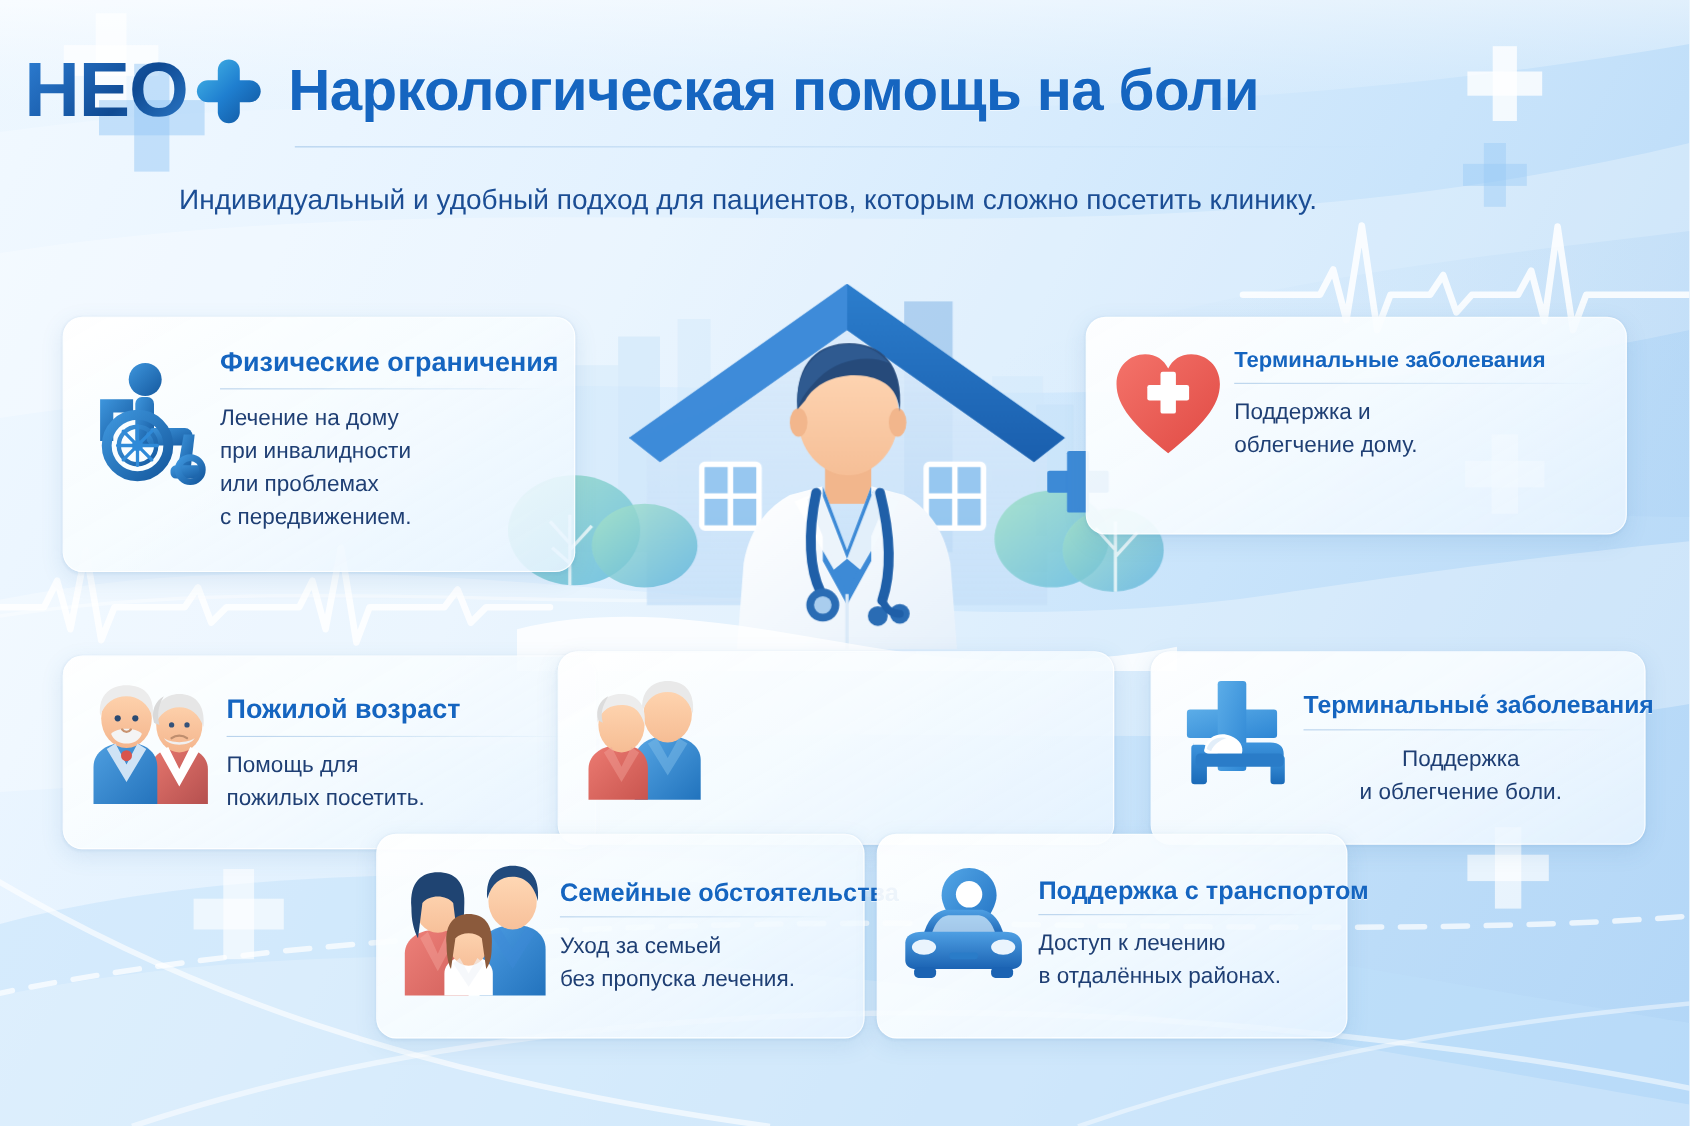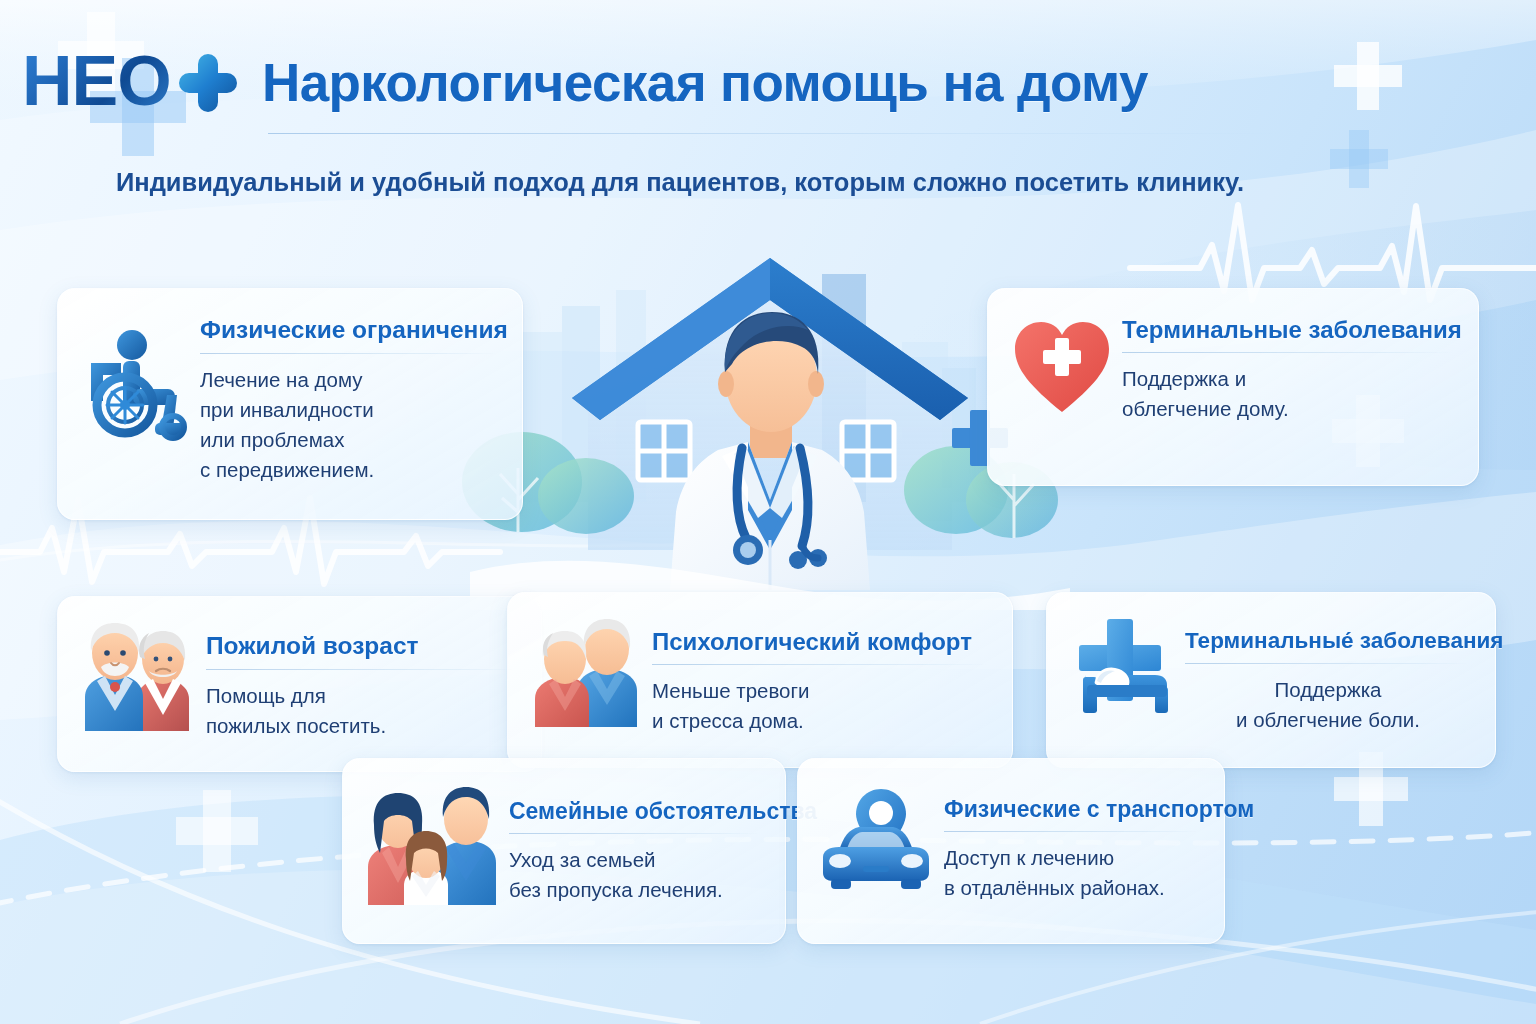--- a/index.html
+++ b/index.html
@@ -61,21 +61,21 @@
     letter-spacing: -0.6px; white-space: nowrap;
     text-shadow: 0 1px 0 rgba(255,255,255,.6);
   }
   #title-rule {
     position: absolute; left: 268px; top: 133px; width: 1020px; height: 1px;
     background: linear-gradient(90deg, rgba(120,170,220,.55), rgba(160,200,235,.18) 70%, rgba(160,200,235,0));
   }
   #subtitle {
     position: absolute; left: 0; top: 164px; width: 1360px;
     text-align: center; font-size: 25.5px; color: #1b4d94;
-    line-height: 1.42; font-weight: 700;
+    line-height: 1.42; font-weight: 400;
   }
 
   
   #hero { position: absolute; left: 470px; top: 250px; width: 600px; height: 360px; }
 
   
   .card {
     position: absolute;
     border-radius: 18px;
     background: linear-gradient(150deg, rgba(255,255,255,.94) 0%, rgba(247,252,255,.92) 45%, rgba(232,244,255,.86) 100%);
@@ -110,21 +110,21 @@
   
   #card-physical  { left: 57px;   top: 288px; width: 466px; height: 232px; }
   #card-terminal1 { left: 987px;  top: 288px; width: 492px; height: 198px; }
   #card-elderly   { left: 57px;   top: 596px; width: 485px; height: 176px; }
   #card-comfort   { left: 507px;  top: 592px; width: 506px; height: 176px; }
   #card-terminal2 { left: 1046px; top: 592px; width: 450px; height: 176px; text-align: center; }
   #card-family    { left: 342px;  top: 758px; width: 444px; height: 186px; }
   #card-transport { left: 797px;  top: 758px; width: 428px; height: 186px; }
 
   #card-physical  .card-title { font-size: 24.5px; }
-  #card-terminal1 .card-title { font-size: 24px; }
+  #card-terminal1 .card-title { font-size: 20px; }
   #card-comfort   .card-title { font-size: 24px; }
   #card-terminal2 .card-title { font-size: 22.5px; }
   #card-family    .card-title { font-size: 23px; }
   #card-transport .card-title { font-size: 23px; }
   #card-elderly   .card-title { font-size: 24.5px; }
 
   #card-terminal1 .card-icon { width: 108px; height: 108px; }
   #card-elderly   .card-icon { width: 122px; height: 110px; margin-top: 0; }
   #card-comfort   .card-icon { width: 118px; height: 110px; margin-top: 0; }
   #card-family    .card-icon { width: 140px; height: 126px; margin-top: 0; }
@@ -217,21 +217,21 @@
   <div id="header">
 
     <div id="logo">
       <span id="logo-text">НЕО</span>
       <span id="logo-plus">
           <i class="h"></i>
           <i class="v"></i>
         </span>
     </div>
 
-    <div id="title">Наркологическая помощь на дому</div>
+    <div id="title">Наркологическая помощь на боли</div>
     <div id="title-rule"></div>
     <div id="subtitle">Индивидуальный и удобный подход для пациентов, которым сложно посетить клинику.</div>
   </div>
 
   <div id="hero">
     <svg width="600" height="360" viewBox="0 0 600 360">
       <defs>
         <linearGradient id="roofG" x1="0" y1="0" x2="1" y2="1">
           <stop offset="0" stop-color="#4a97e0"></stop>
             <stop offset="1" stop-color="#1f6fc4"></stop>
@@ -489,26 +489,20 @@
           <path d="M57,32 C55,12 67,4 80,4 C94,4 105,12 103,34 C99,20 90,14 80,14 C69,14 61,20 57,32 Z" fill="#e9e9e9"></path>
           <path d="M70,56 L80,74 L90,56 L98,61 L80,90 L62,61 Z" fill="#7dbbe8" opacity=".5"></path>
 
           <path d="M8,112 L8,84 C8,70 22,62 38,62 C52,62 62,70 62,84 L62,112 Z" fill="url(#cRed)"></path>
           <ellipse cx="38" cy="44" rx="21" ry="25" fill="url(#cSkin)"></ellipse>
           <path d="M16,42 C14,22 26,16 38,16 C51,16 61,24 59,44 C55,30 48,26 38,26 C28,26 20,30 16,42 Z" fill="#ededed"></path>
           <path d="M17,40 C14,30 18,22 26,18 C20,28 19,34 21,42 Z" fill="#dcdcdc"></path>
           <path d="M29,64 L38,82 L47,64 L54,69 L38,96 L22,69 Z" fill="#f1a19a" opacity=".45"></path>
         </svg>
       </div>
-      <div class="card-body">
-        <div class="card-title">Психологический комфорт</div>
-        <div class="card-rule"></div>
-        <div class="card-desc">Меньше тревоги
-и стресса дома.</div>
-      </div>
     </div>
   </div>
 
   <div class="card" id="card-terminal2">
     <div class="card-inner">
       <div class="card-icon">
         <svg width="116" height="112" viewBox="0 0 116 112">
           <defs>
             <linearGradient id="bedCrossG" x1="0" y1="0" x2="1" y2="1">
               <stop offset="0" stop-color="#5cade8"></stop>
@@ -609,21 +603,21 @@
           <path d="M30,64 C33,54 38,48 45,47 L73,47 C80,48 85,54 88,64 Z" fill="#cde6f8" opacity=".75"></path>
           <path d="M6,72 C6,66 12,62 22,62 L96,62 C106,62 112,66 112,74 L112,88 C112,93 108,96 102,96 L16,96 C10,96 6,93 6,88 Z" fill="url(#carG)"></path>
           <rect x="14" y="94" width="20" height="10" rx="4" fill="#1b63b3"></rect>
           <rect x="84" y="94" width="20" height="10" rx="4" fill="#1b63b3"></rect>
           <ellipse cx="23" cy="76" rx="11" ry="7" fill="#eaf4fd"></ellipse>
           <ellipse cx="95" cy="76" rx="11" ry="7" fill="#eaf4fd"></ellipse>
           <rect x="46" y="81" width="26" height="6" rx="3" fill="#2a7cc8"></rect>
         </svg>
       </div>
       <div class="card-body">
-        <div class="card-title">Физические с транспортом</div>
+        <div class="card-title">Поддержка с транспортом</div>
         <div class="card-rule"></div>
         <div class="card-desc">Доступ к лечению
 в отдалённых районах.</div>
       </div>
     </div>
   </div>
 
 </div>
 
 </body></html>

